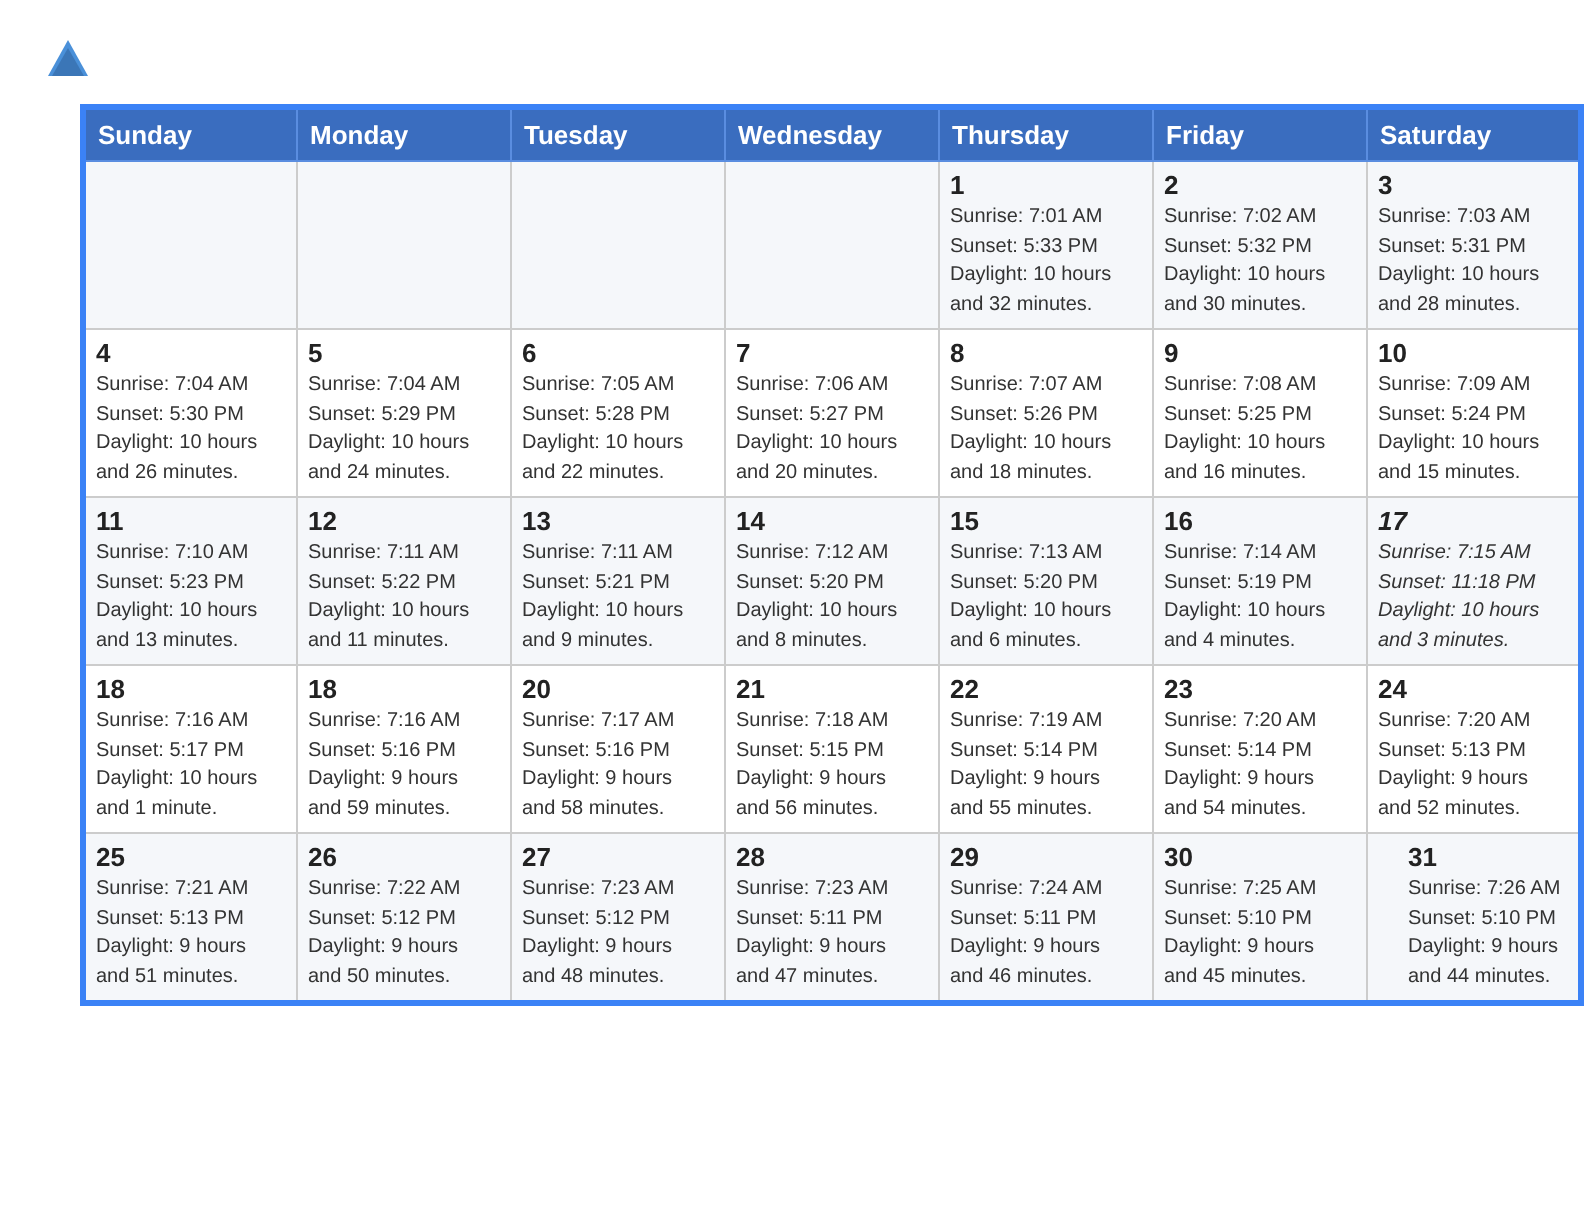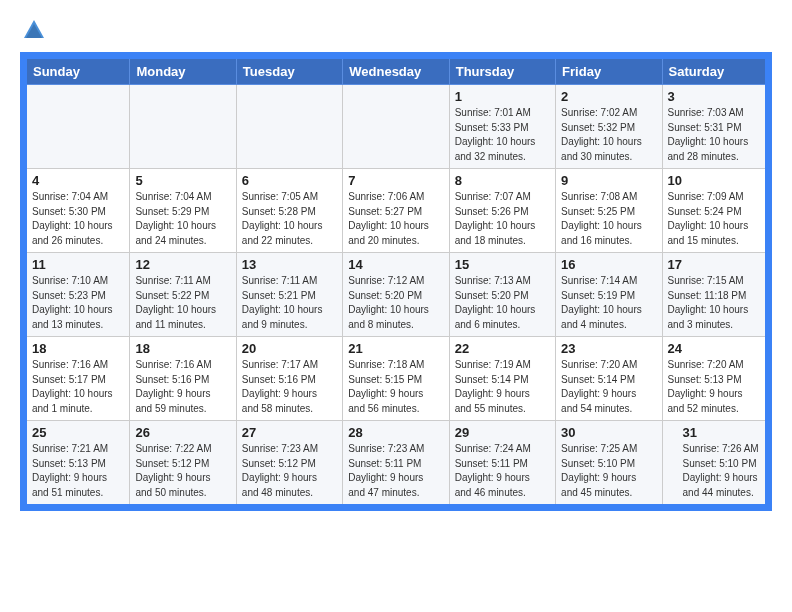--- a/index.html
+++ b/index.html
@@ -52,21 +52,22 @@
       color: #1a3a6b;
       line-height: 1.1;
     }
     .location {
       font-size: 15px;
       color: #333;
     }
     .calendar {
       width: 100%;
       border-collapse: collapse;
-      border: 7px solid #3b82f6;
+      border: 3px solid #3b82f6;
+      margin-left: 20px;
     }
     .calendar th {
       background-color: #3a6dbf;
       color: #fff;
       text-align: left;
       padding: 5px 6px;
       font-size: 13px;
       border: 1px solid #5a8de0;
     }
     .calendar td {
@@ -247,21 +248,21 @@
 Daylight: 10 hours
 and 6 minutes.</div>
           </td>
           <td style="background: rgb(245, 247, 250);">
             <span class="day-number">16</span>
             <div class="day-info" style="white-space: pre-line;">Sunrise: 7:14 AM
 Sunset: 5:19 PM
 Daylight: 10 hours
 and 4 minutes.</div>
           </td>
-          <td style="background: rgb(245, 247, 250);">
+          <td style="background: rgb(245, 247, 250); font-style: italic;">
             <span class="day-number">17</span>
             <div class="day-info" style="white-space: pre-line;">Sunrise: 7:15 AM
 Sunset: 11:18 PM
 Daylight: 10 hours
 and 3 minutes.</div>
           </td>
         </tr>
         <tr>
           <td style="background: rgb(255, 255, 255);">
             <span class="day-number">18</span>

